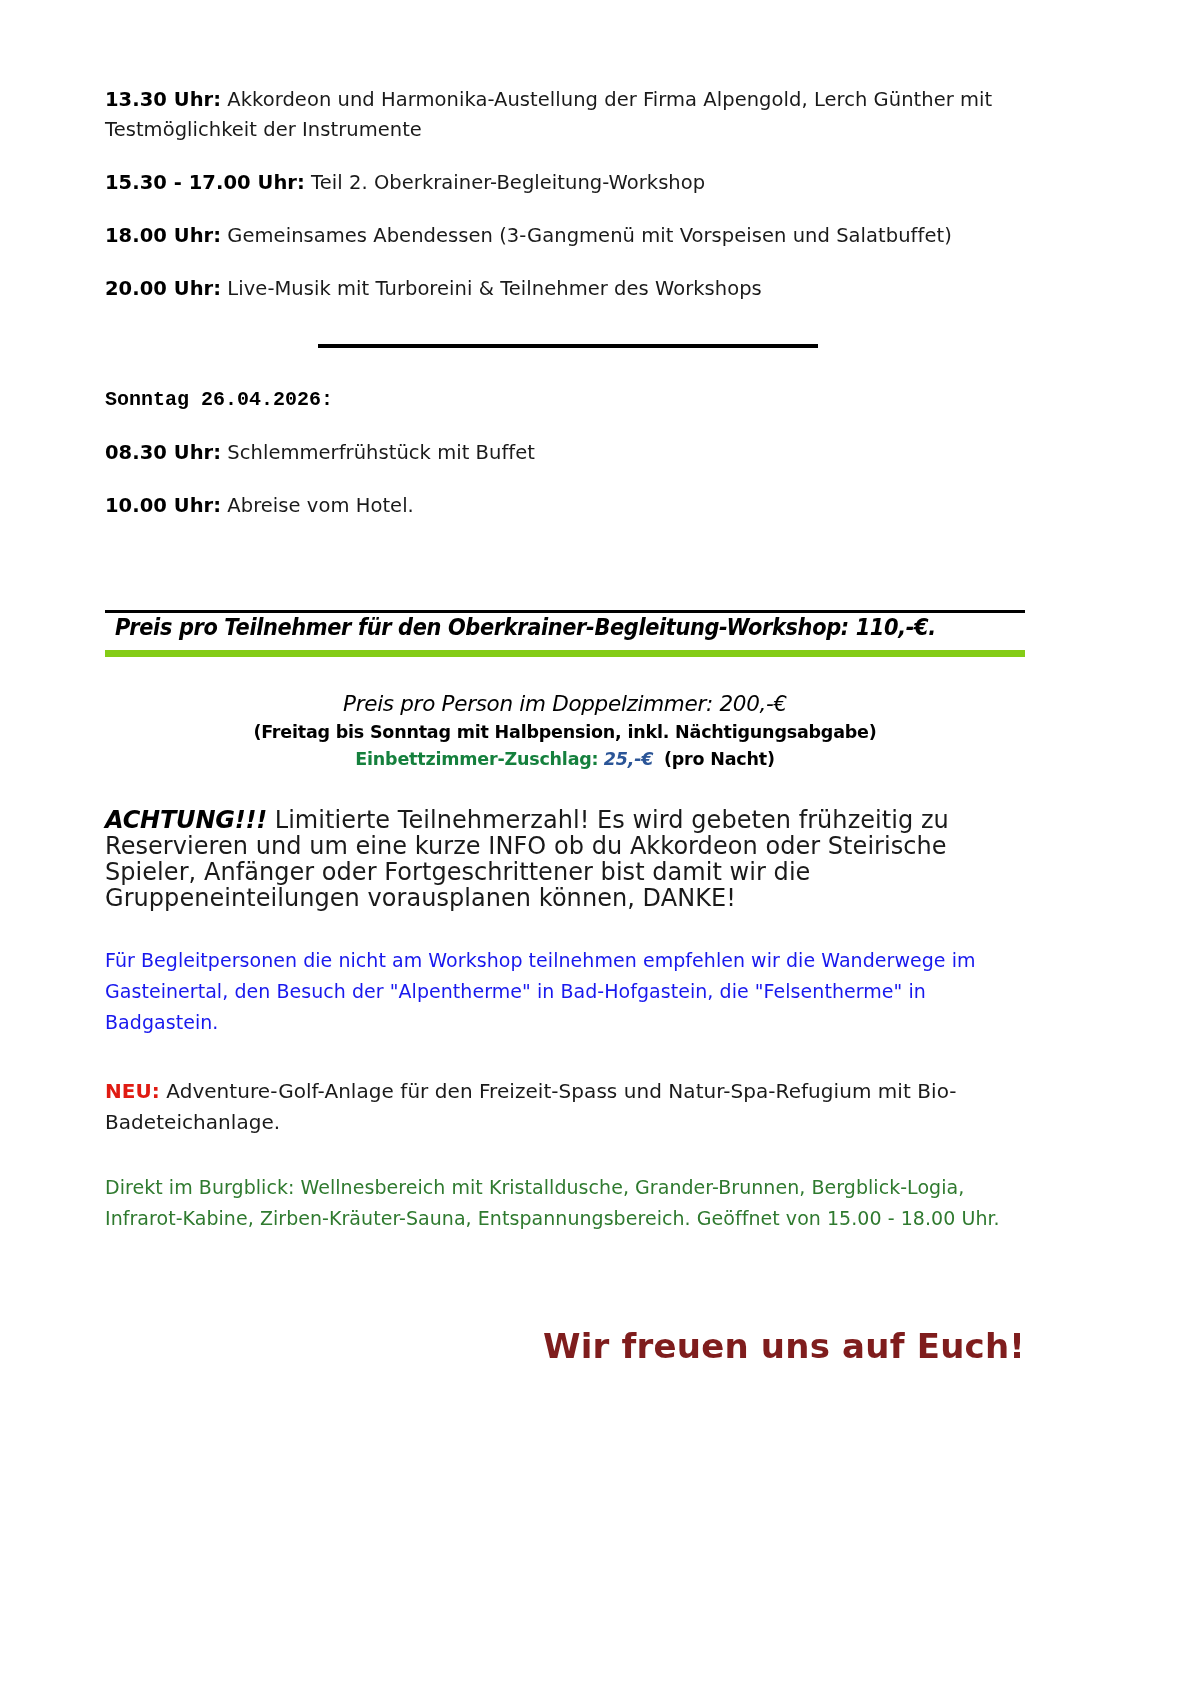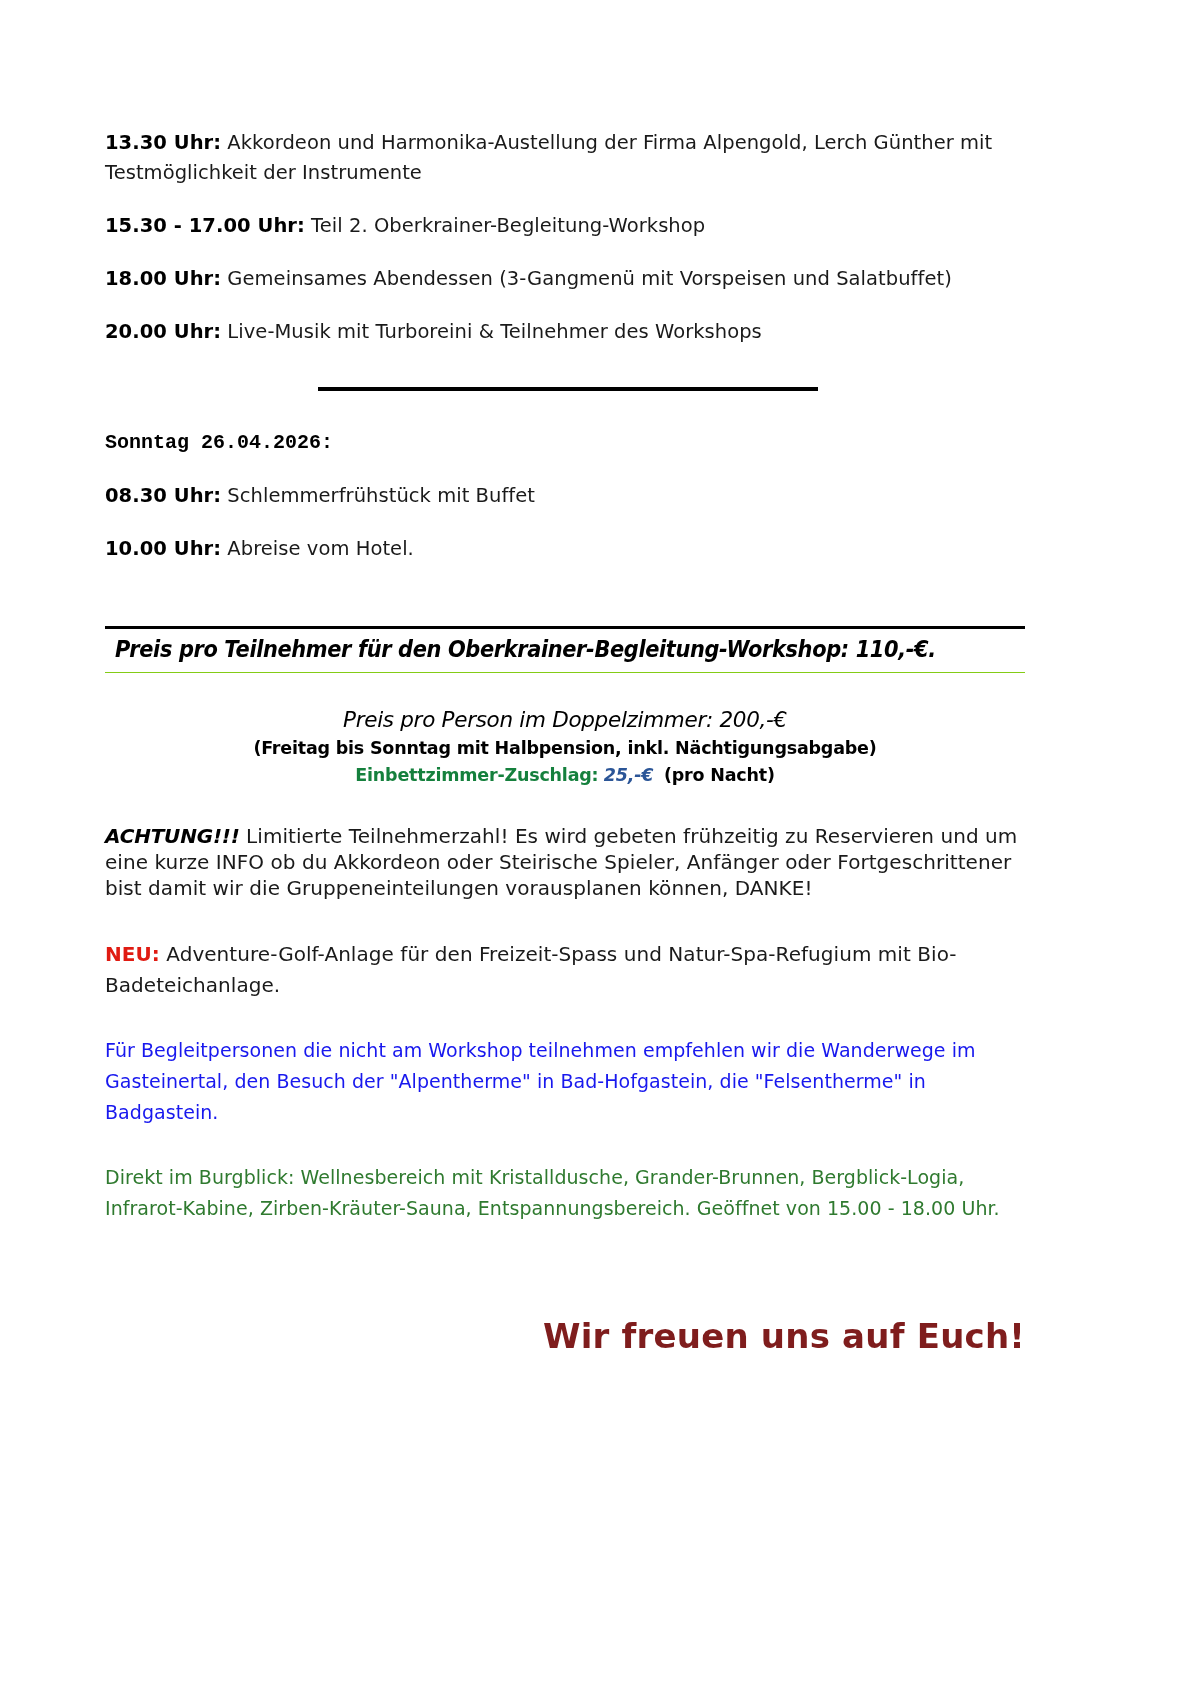--- a/index.html
+++ b/index.html
@@ -17,21 +17,21 @@
   }
   .page {
     position: absolute;
     left: 105px;
     top: 0;
     width: 920px;
   }
 
   
   .schedule {
-    padding-top: 108px;
+    padding-top: 65px;
   }
   .sched-item {
     font-size: 19.5px;
     line-height: 30px;
     margin-bottom: 23px;
     color: #1a1a1a;
     letter-spacing: 0.05px;
   }
   .sched-item .time {
     font-weight: bold;
@@ -61,24 +61,24 @@
     font-size: 20px;
     line-height: 30px;
     font-weight: bold;
     margin-bottom: 23px;
     color: #000000;
     font-family: Liberation Mono, monospace;
   }
 
   
   .price-box {
-    margin-top: 62px;
+    margin-top: 89px;
     border-top: 3px solid #000000;
-    border-bottom: 1px solid #84cc16;
-    padding: 6px 0 9px 10px;
+    border-bottom: 7px solid #84cc16;
+    padding: 0 0 9px 10px;
   }
   .price-box-text {
     font-family: "DejaVu Sans", "Liberation Sans", sans-serif;
     font-weight: bold;
     font-style: italic;
     font-size: 22.5px;
     line-height: 28px;
     letter-spacing: -0.4px;
     transform: scaleX(0.93);
     transform-origin: left center;
@@ -146,21 +146,21 @@
   }
   .para.blue {
     color: #1818ee;
     line-height: 31px;
   }
   .para.green {
     color: #2f7a2f;
     line-height: 31px;
   }
   .para.achtung {
-    font-size: 20px;
+    font-size: 24px;
     line-height: 26px;
   }
   .para.neu {
     font-size: 20px;
     line-height: 31px;
     margin-top: 38px;
   }
 
   
   .closing {
@@ -219,23 +219,23 @@
   <div class="price-details">
     <div class="price-dz">Preis pro Person im Doppelzimmer: 200,-€</div>
     <div class="price-note">(Freitag bis Sonntag mit Halbpension, inkl. Nächtigungsabgabe)</div>
     <div class="price-single"><span class="blue-lab">Einbettzimmer-Zuschlag:</span> <span class="blue-amt">25,-€</span>&nbsp; <span class="pn">(pro Nacht)</span></div>
   </div>
 
   <p class="para achtung">
     <span class="achtung-lead">ACHTUNG!!!</span><span> Limitierte Teilnehmerzahl! Es wird gebeten frühzeitig zu Reservieren und um eine kurze INFO ob du Akkordeon oder Steirische Spieler, Anfänger oder Fortgeschrittener bist damit wir die Gruppeneinteilungen vorausplanen können, DANKE!</span>
   </p>
 
+  <p class="para blue">Für Begleitpersonen die nicht am Workshop teilnehmen empfehlen wir die Wanderwege im Gasteinertal, den Besuch der "Alpentherme" in Bad-Hofgastein, die "Felsentherme" in Badgastein.</p>
+
   <p class="para neu">
     <span class="neu-lead">NEU:</span><span> Adventure-Golf-Anlage für den Freizeit-Spass und Natur-Spa-Refugium mit Bio-Badeteichanlage.</span>
   </p>
 
-  <p class="para blue">Für Begleitpersonen die nicht am Workshop teilnehmen empfehlen wir die Wanderwege im Gasteinertal, den Besuch der "Alpentherme" in Bad-Hofgastein, die "Felsentherme" in Badgastein.</p>
-
   <p class="para green">Direkt im Burgblick: Wellnesbereich mit Kristalldusche, Grander-Brunnen, Bergblick-Logia, Infrarot-Kabine, Zirben-Kräuter-Sauna, Entspannungsbereich. Geöffnet von 15.00 - 18.00 Uhr.</p>
 
   <div class="closing">Wir freuen uns auf Euch!</div>
 
 </div>
 
 </body></html>

